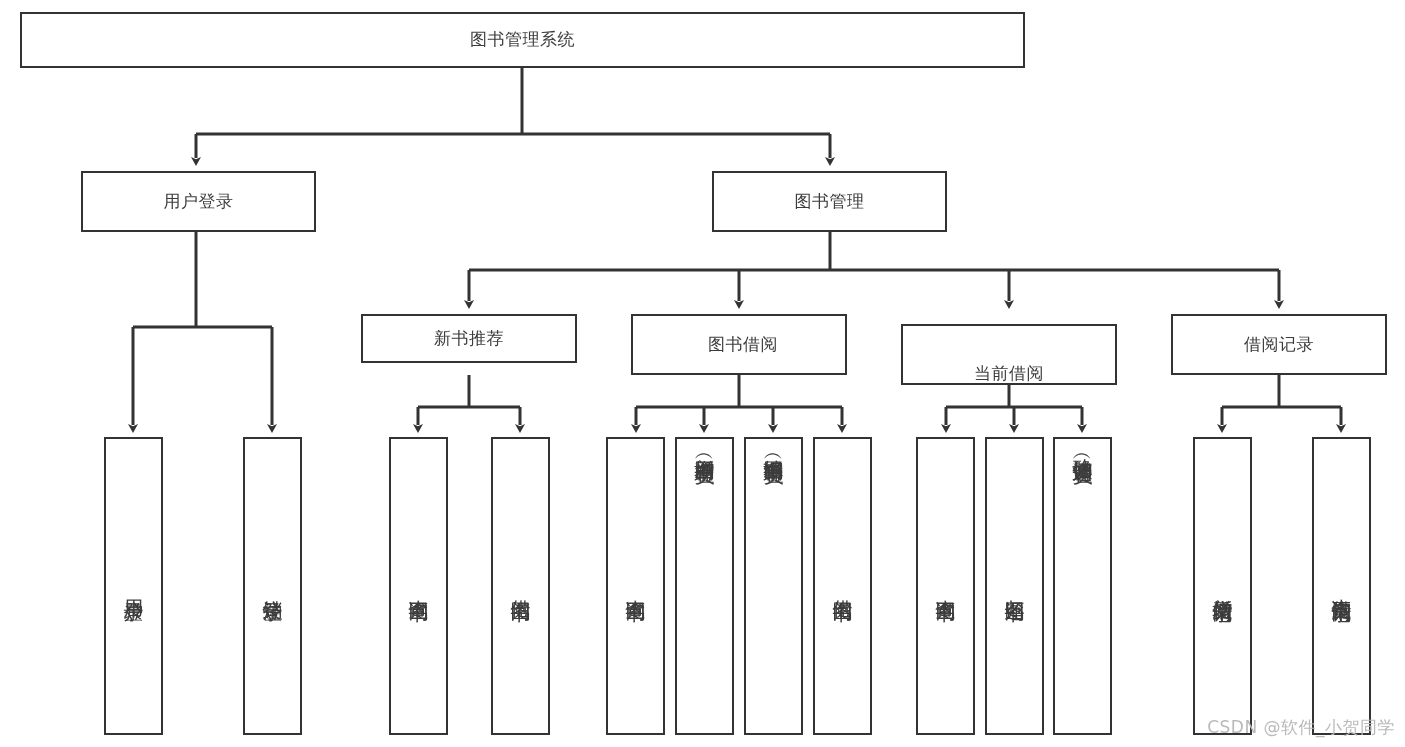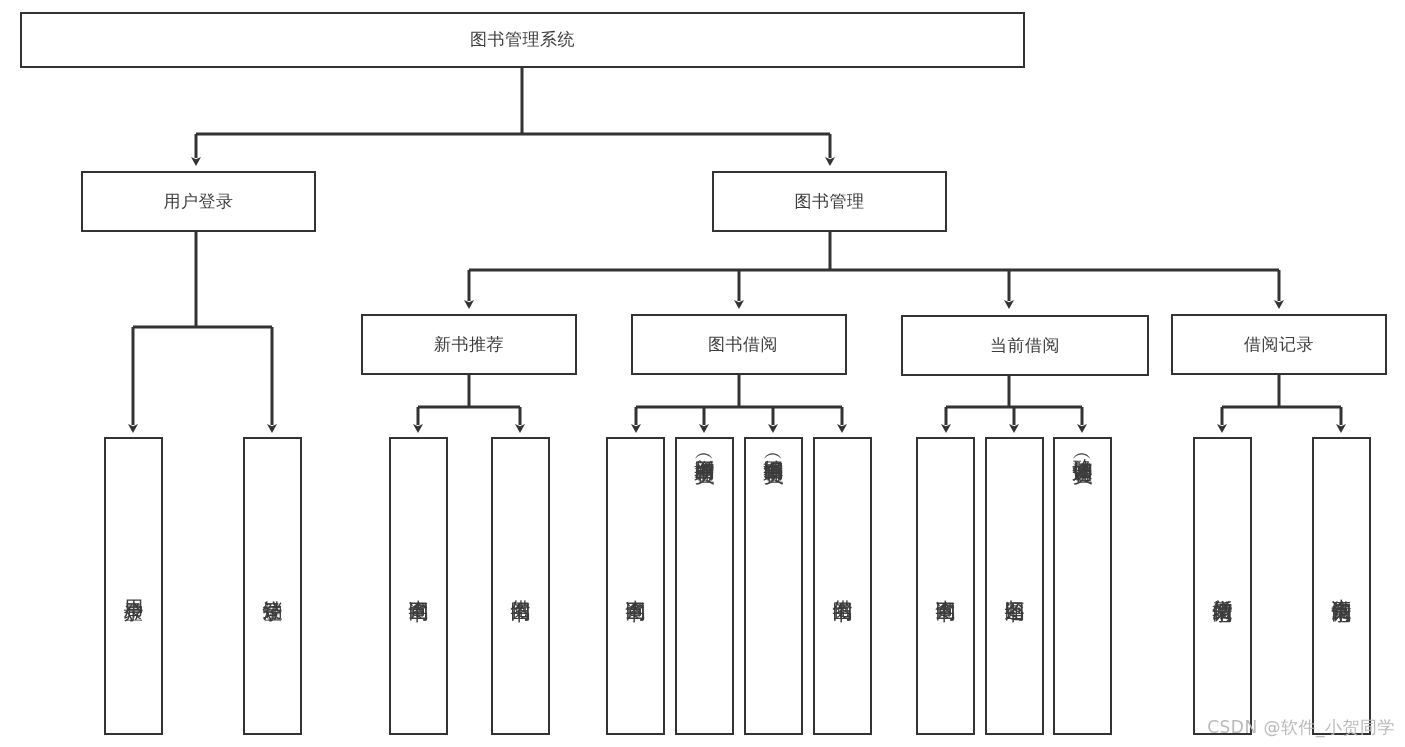--- a/index.html
+++ b/index.html
@@ -133,27 +133,27 @@
     <span class="node-label">图书管理系统</span>
   </div>
 
   <div class="node" style="left:81px; top:171px; width:235px; height:61px;">
     <span class="node-label">用户登录</span>
   </div>
   <div class="node" style="left:712px; top:171px; width:235px; height:61px;">
     <span class="node-label">图书管理</span>
   </div>
 
-  <div class="node" style="left:361px; top:314px; width:216px; height:61px;">
+  <div class="node" style="left:361px; top:314px; width:216px; height:49px;">
     <span class="node-label">新书推荐</span>
   </div>
   <div class="node" style="left:631px; top:314px; width:216px; height:61px;padding-left:8px;">
     <span class="node-label">图书借阅</span>
   </div>
-  <div class="node" style="left:901px; top:315px; width:248px; height:61px;">
+  <div class="node" style="left:901px; top:324px; width:216px; height:61px;align-items:flex-end;">
     <span class="node-label">当前借阅</span>
   </div>
   <div class="node" style="left:1171px; top:314px; width:216px; height:61px;">
     <span class="node-label">借阅记录</span>
   </div>
 
   <div class="node vertical centered" style="left:104px; top:437px; width:59px; height:298px;">
     <span class="node-label">用户登录</span>
   </div>
   <div class="node vertical centered" style="left:243px; top:437px; width:59px; height:298px;">

